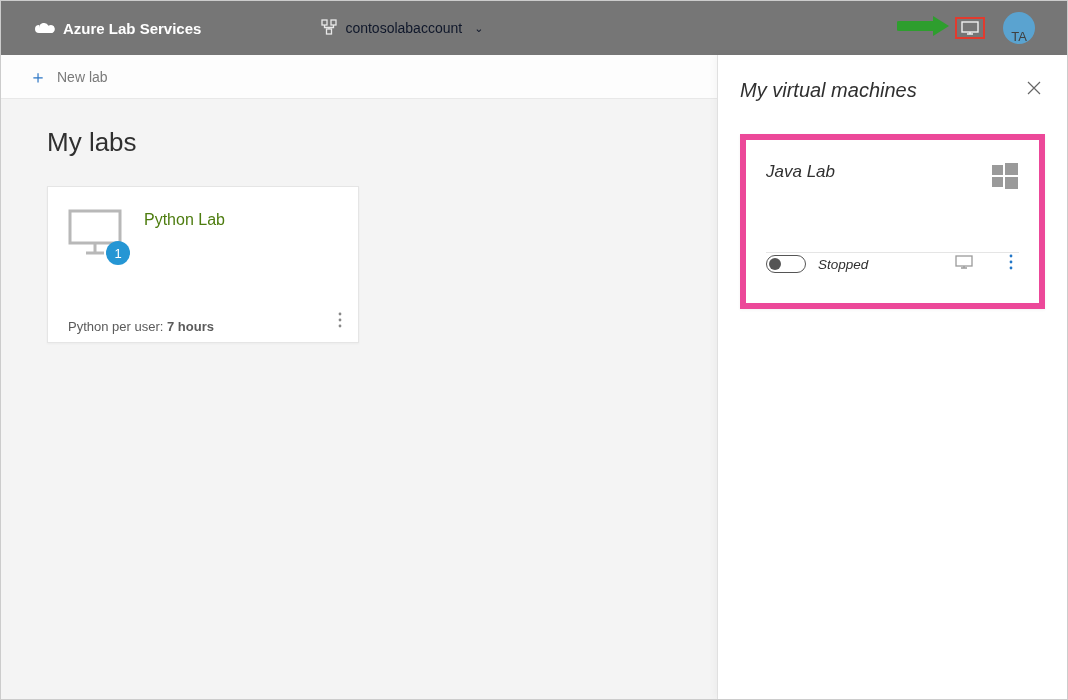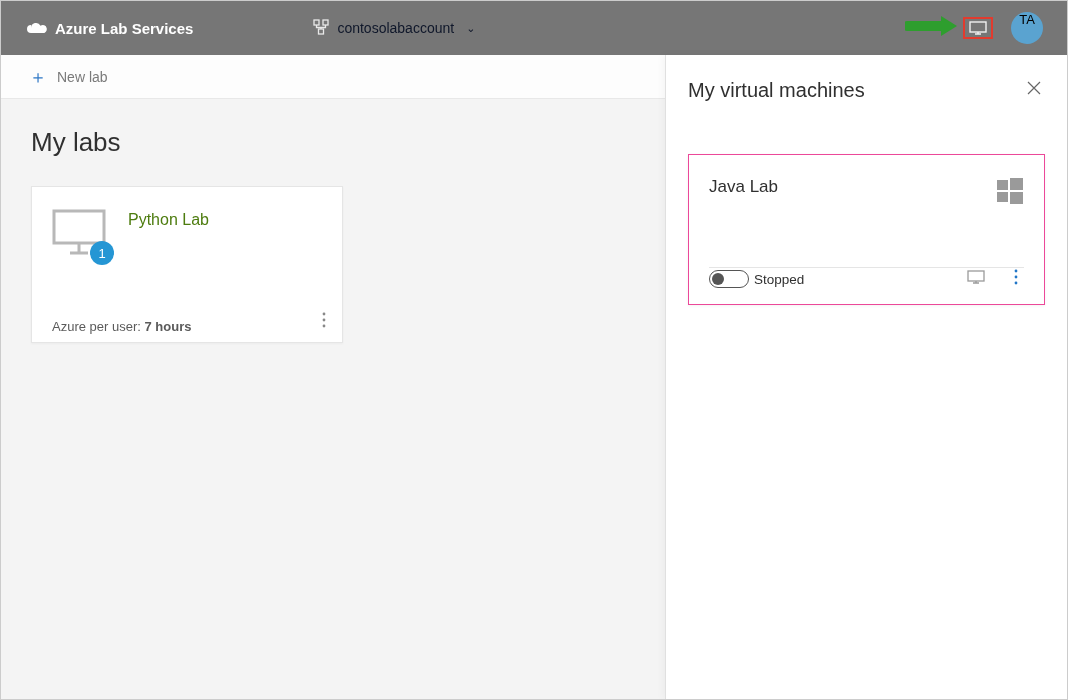--- a/index.html
+++ b/index.html
@@ -11,21 +11,21 @@
     overflow: hidden;
     position: relative;
     border: 1px solid #ccc;
   }
   
   .header {
     height: 54px;
     background: #767676;
     display: flex;
     align-items: center;
-    padding: 0 24px;
+    padding: 0 32px;
     color: #fff;
   }
   .brand {
     display: flex;
     align-items: center;
     font-weight: 600;
     font-size: 15px;
     gap: 8px;
   }
   .brand-icon svg { display: block; }
@@ -47,24 +47,24 @@
     border: 2px solid #e23b2e;
     padding: 2px 4px;
     display: flex;
     align-items: center;
     justify-content: center;
   }
   .avatar {
     width: 32px; height: 32px;
     border-radius: 50%;
     background: #5aa3d0;
-    color: #000000;
+    color: #404040;
     font-size: 13px;
     display: flex;
-    align-items: flex-start;
+    align-items: flex-end;
     justify-content: center;
     margin-left: 18px;
     font-weight: 500;
   }
 
   
   .toolbar {
     height: 44px;
     display: flex;
     align-items: center;
@@ -77,21 +77,21 @@
     align-items: center;
     gap: 10px;
     color: #7a7a7a;
     font-size: 14px;
     cursor: pointer;
   }
   .new-lab-btn .plus { color: #2f78c6; font-size: 18px; font-weight: 300; }
 
   
   .content {
-    padding: 28px 30px;
+    padding: 28px 46px;
     position: relative;
     height: calc(100% - 98px);
     background: #f4f4f4;
   }
   .page-title {
     font-size: 26px;
     font-weight: 400;
     color: #303030;
     margin-bottom: 28px;
   }
@@ -141,48 +141,49 @@
     color: #888;
     cursor: pointer;
     padding: 4px 6px;
   }
 
   
   .panel {
     position: absolute;
     top: 54px;
     right: 0;
-    width: 402px;
+    width: 350px;
     height: calc(100% - 54px);
     background: #fff;
     border-left: 1px solid #e0e0e0;
     box-shadow: -2px 0 8px rgba(0,0,0,0.04);
     padding: 24px 22px;
+    font-style: italic;
   }
   .panel-header {
     display: flex;
     justify-content: space-between;
     align-items: flex-start;
   }
   .panel-title {
     font-size: 20px;
     color: #303030;
     font-weight: 400;
   }
   .close-x {
     color: #666;
     cursor: pointer;
     font-size: 16px;
     padding: 2px 4px;
   }
   .vm-card {
-    margin-top: 52px;
-    border: 1px solid #ec4899;
+    margin-top: 32px;
+    border: 6px solid #ec4899;
     box-shadow: 0 1px 3px rgba(0,0,0,0.05);
-    padding: 22px 20px 14px 20px;
+    padding: 22px 20px 28px 20px;
     background: #fff;
   }
   .vm-card-top {
     display: flex;
     justify-content: space-between;
     align-items: flex-start;
     min-height: 90px;
   }
   .vm-name {
     font-size: 17px;
@@ -192,21 +193,21 @@
   .win-logo { color: #9a9a9a; }
   .vm-divider { border: none; border-top: 1px solid #e5e5e5; }
   .vm-usage {
     font-size: 13px;
     color: #6c6c6c;
     margin: 14px 0 40px 0;
   }
   .vm-footer {
     display: flex;
     align-items: center;
-    gap: 5px;
+    gap: 12px;
   }
   .toggle {
     width: 40px; height: 18px;
     border: 1px solid #555;
     border-radius: 10px;
     position: relative;
     cursor: pointer;
   }
   .toggle .knob {
     width: 12px; height: 12px;
@@ -282,21 +283,21 @@
           <rect x="2" y="2" width="50" height="32"></rect>
           <path d="M18 44h18M27 34v10"></path>
         </svg>
         <div class="vm-count-badge">
           <span>1</span>
         </div>
       </div>
       <div class="lab-name">Python Lab</div>
     </div>
     <div class="lab-quota">
-      <span>Azure per user:</span>
+      <span>Python per user:</span>
       <span class="val">7 hours</span>
     </div>
     <div class="card-more">
       <svg width="4" height="16" viewBox="0 0 4 16" fill="#888">
           <circle cx="2" cy="2" r="1.4"></circle>
           <circle cx="2" cy="8" r="1.4"></circle>
           <circle cx="2" cy="14" r="1.4"></circle>
         </svg>
     </div>
   </div>

